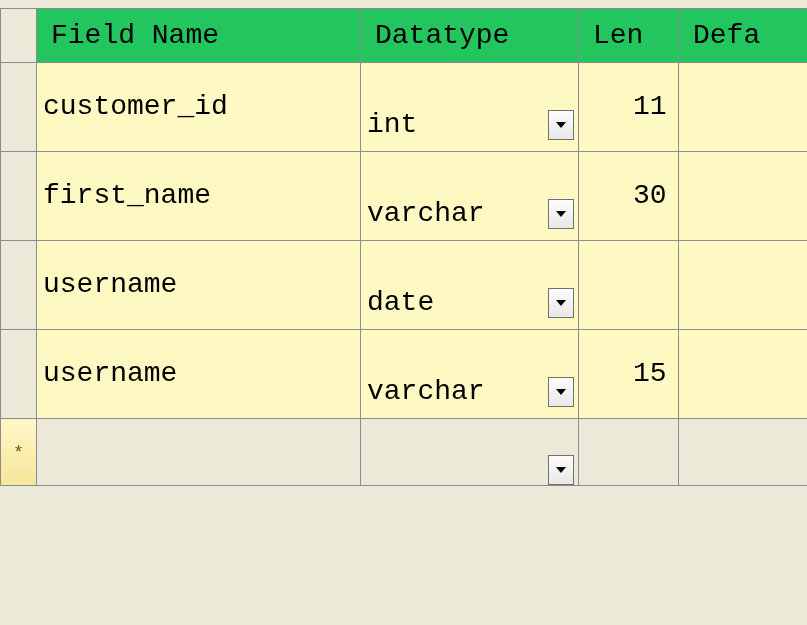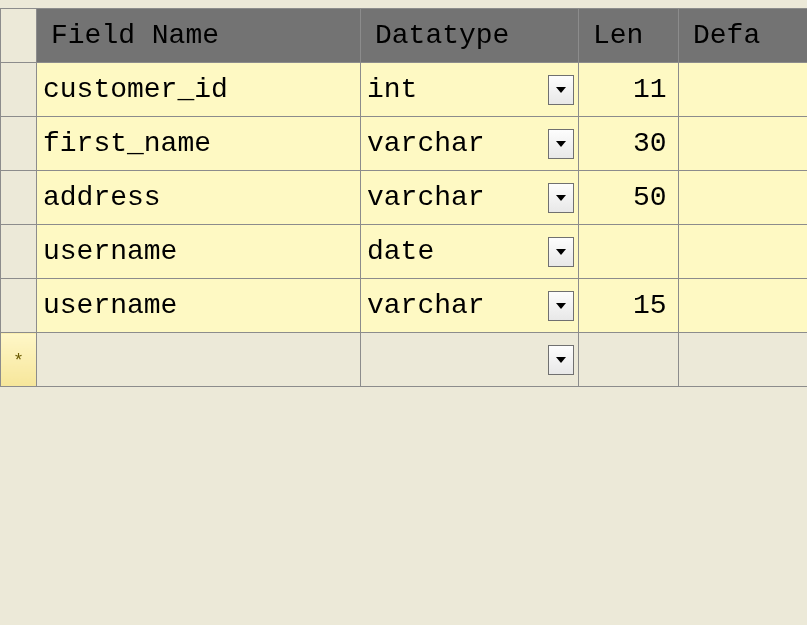--- a/index.html
+++ b/index.html
@@ -28,21 +28,21 @@
     border: 1px solid #8c8c8c;
     padding: 0;
     height: 54px;
     vertical-align: middle;
     background: #fef9c3;
     box-sizing: border-box;
     overflow: hidden;
     white-space: nowrap;
   }
   table.schema th {
-    background: #737373;
+    background: #22c55e;
     font-weight: normal;
     text-align: left;
     padding-left: 8px;
   }
   th.rowhead, td.rowhead {
     background: #ece9d8 !important;
     text-align: center;
     width: 36px;
   }
   col.c-rowhead { width: 36px; }
@@ -61,20 +61,21 @@
     padding-left: 6px;
     line-height: 52px;
     margin-left: 48px;
   }
   .dt-wrap {
     display: flex;
     align-items: center;
     height: 100%;
     box-sizing: border-box;
     padding: 0 4px 0 6px;
+    margin-top: 36px;
   }
   .dt-text {
     flex: 1;
     line-height: 52px;
   }
   .dropdown-btn {
     width: 26px;
     height: 30px;
     flex: 0 0 26px;
     border: 1px solid #707070;
@@ -172,40 +173,20 @@
             </div>
           </td>
           <td><span class="len-cell">30</span></td>
           <td>
             <span class="cell-text"></span>
           </td>
         </tr>
         <tr>
           <td class="rowhead"></td>
           <td>
-            <span class="cell-text">address</span>
-          </td>
-          <td>
-            <div class="dt-wrap">
-              <span class="dt-text">varchar</span>
-              <div class="dropdown-btn">
-                <svg viewBox="0 0 10 6">
-                  <polygon points="0,0 10,0 5,6" fill="#000"></polygon>
-                </svg>
-              </div>
-            </div>
-          </td>
-          <td><span class="len-cell">50</span></td>
-          <td>
-            <span class="cell-text"></span>
-          </td>
-        </tr>
-        <tr>
-          <td class="rowhead"></td>
-          <td>
             <span class="cell-text">username</span>
           </td>
           <td>
             <div class="dt-wrap">
               <span class="dt-text">date</span>
               <div class="dropdown-btn">
                 <svg viewBox="0 0 10 6">
                   <polygon points="0,0 10,0 5,6" fill="#000"></polygon>
                 </svg>
               </div>

